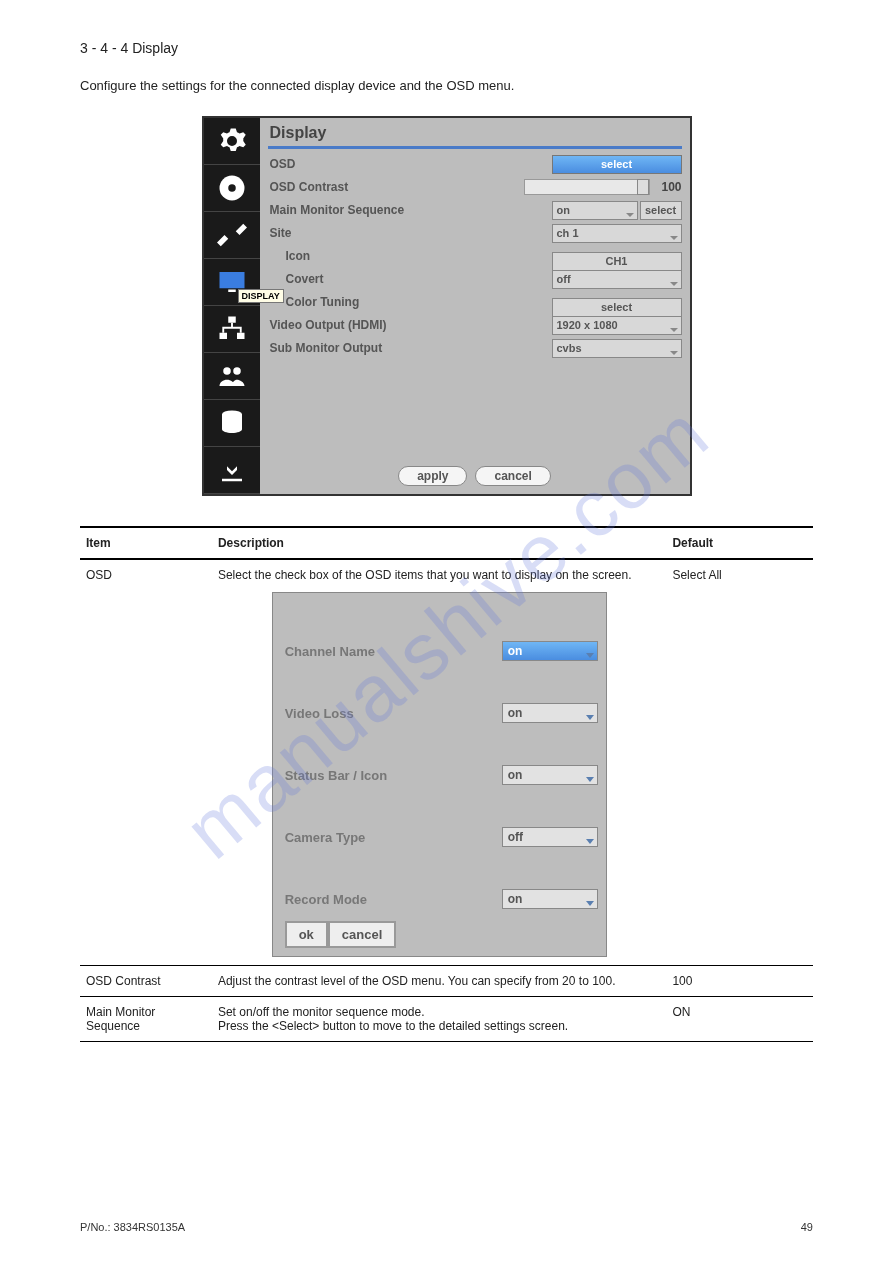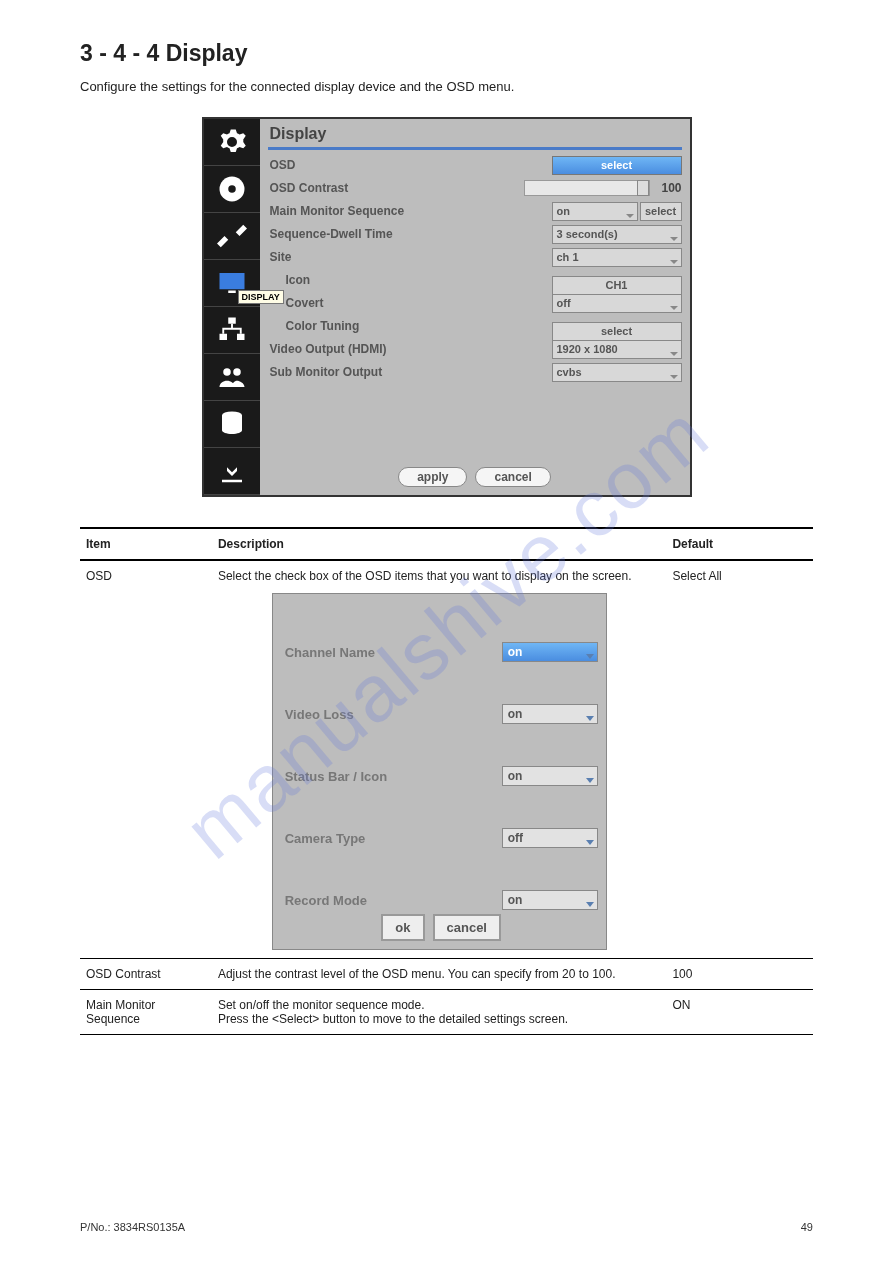--- a/index.html
+++ b/index.html
@@ -6,21 +6,21 @@
   body {
     font-family: Arial, sans-serif;
     background: #fff;
     width: 893px;
     height: 1263px;
     position: relative;
     padding: 40px 80px;
     font-size: 13px;
     color: #222;
   }
-  .section-title { font-weight: bold; font-size: 23px; margin-bottom: 10px; }
+  .section-title { font-weight: normal; font-size: 14px; margin-bottom: 20px; }
   .section-sub { font-size: 13px; line-height: 1.5; margin-bottom: 20px; }
 
   
   .dlg {
     width: 490px;
     margin: 0 auto 30px auto;
     background: #b0b0b0;
     border: 2px solid #333;
     display: flex;
     font-family: "Arial Black", Arial, sans-serif;
@@ -199,21 +199,21 @@
     background: #e2e2e2; border: 1px solid #888;
     font-weight: bold; font-size: 12px; color: #555;
     padding: 0 5px; display: flex; align-items: center; position: relative;
   }
   .osd-dd.sel { background: linear-gradient(#6fb6f5,#4a8de0); color: #fff; }
   .osd-dd::after {
     content: ""; position: absolute; right: 3px; bottom: 2px;
     border-left: 4px solid transparent; border-right: 4px solid transparent;
     border-top: 5px solid #5a7fb0;
   }
-  .osd-foot { display: flex; justify-content: center; gap: 8px; }
+  .osd-foot { display: flex; justify-content: flex-start; gap: 0; margin-top: 8px; }
   .osd-btn {
     background: #eee; border: 2px solid #999;
     padding: 4px 12px; font-weight: bold; font-size: 13px; color: #555;
   }
 
   .watermark {
     position: absolute;
     top: 50%; left: 50%;
     transform: translate(-50%,-50%) rotate(-40deg);
     font-size: 80px;
@@ -316,26 +316,20 @@
       </div>
 
       <div class="row">
         <div class="row-label">Main Monitor Sequence</div>
         <div class="row-ctrl">
           <div class="dd">on</div>
           <div class="btn-plain dd-sm" style="text-align:center">select</div>
         </div>
       </div>
 
-      <div class="row">
-        <div class="row-label">Sequence-Dwell Time</div>
-        <div class="row-ctrl">
-            <div class="dd">3 second(s)</div>
-          </div>
-      </div>
 
       <div class="row">
         <div class="row-label">Site</div>
         <div class="row-ctrl">
             <div class="dd">ch 1</div>
           </div>
       </div>
 
       <div class="row">
         <div class="row-label indent">Icon</div>

